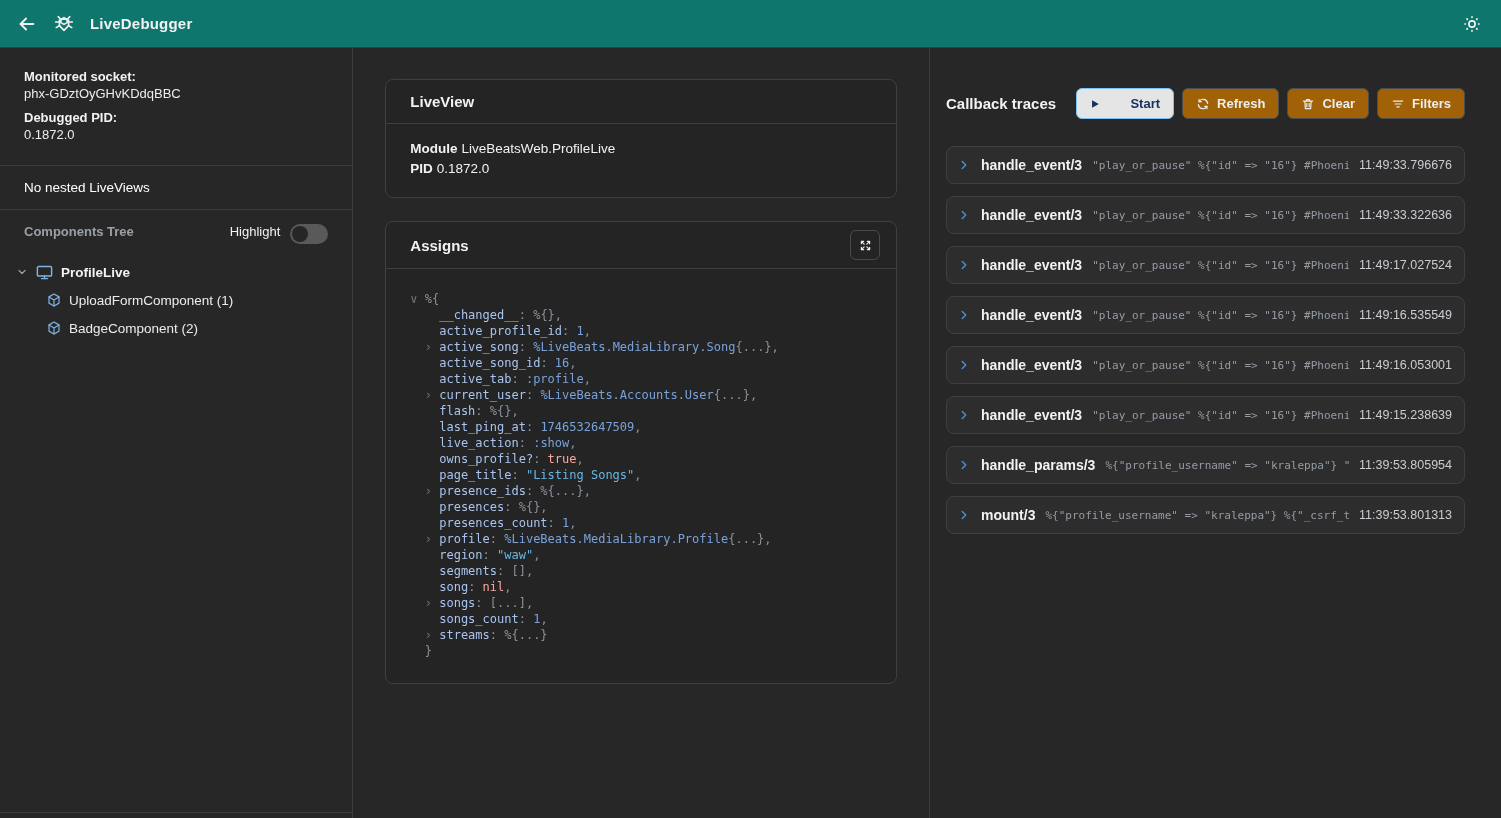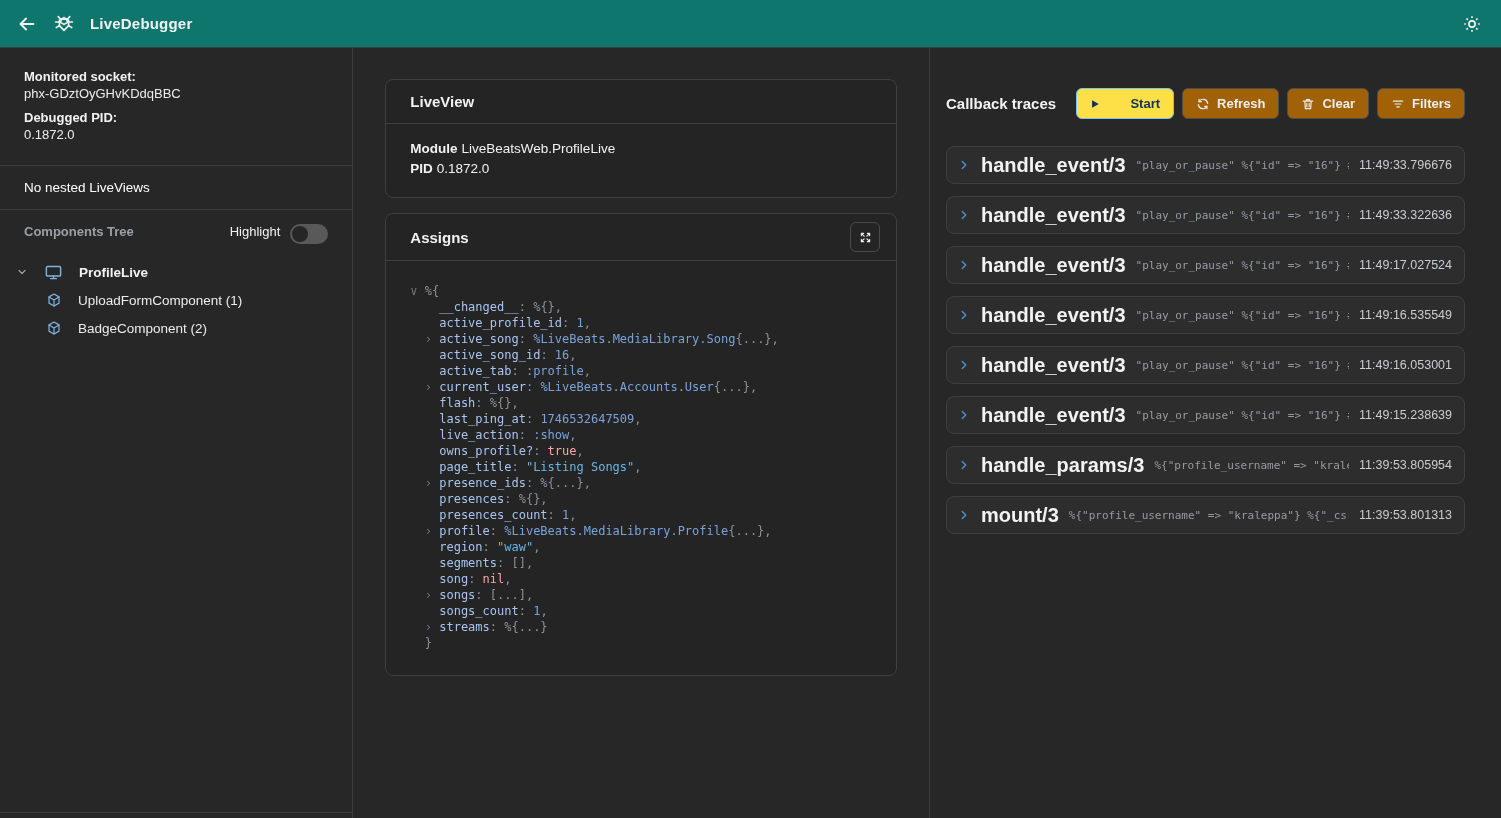--- a/index.html
+++ b/index.html
@@ -17,37 +17,37 @@
     padding:0 18px 0 16px; gap:14px;
     border-bottom:1px solid #3d3d3d; background:#0f766e;
   }
   .topbar .title { font-size:15px; font-weight:700; letter-spacing:.2px; }
   .icon-btn { display:flex; align-items:center; justify-content:center; cursor:pointer; background:none; border:none; }
   .spacer { flex:1; }
 
   
   .shell { display:flex; height:770px; }
   .sidebar { width:379px; border-right:1px solid #3d3d3d; display:flex; flex-direction:column; }
-  .main { width:613px; padding:31px 32px 0; display:flex; flex-direction:column; gap:15px; }
+  .main { width:613px; padding:31px 32px 0; display:flex; flex-direction:column; gap:23px; }
   .rightpane { width:572px; border-left:1px solid #3d3d3d; padding:40px 36px 0 16px; display:flex; flex-direction:column; }
 
   
   .side-sec { padding:20px 24px 22px; }
   .side-sec .lbl { font-weight:700; font-size:13px; line-height:17px; }
   .side-sec .val { font-size:13px; line-height:17px; color:#ededed; }
   .side-sec .grp + .grp { margin-top:7px; }
   .side-div { border-top:1px solid #3d3d3d; }
   .muted-row { padding:14px 24px; color:#ffffff; font-size:13.5px; }
   .tree-head { display:flex; align-items:flex-start; padding:14px 24px 6px; }
   .tree-head .caption { color:#9aa0a6; font-weight:700; font-size:13px; flex:1; }
   .tree-head .hl-label { font-size:13px; margin-right:10px; color:#f2f2f2; }
   .toggle { width:38px; height:20px; border-radius:10px; background:#595959; position:relative; cursor:pointer; flex:none; }
   .toggle .knob { position:absolute; left:2px; top:2px; width:16px; height:16px; border-radius:50%; background:#262626; }
   .tree { padding:8px 0 0 16px; }
-  .tree-row { display:flex; align-items:center; gap:16px; height:28px; cursor:pointer; }
+  .tree-row { display:flex; align-items:center; gap:7px; height:28px; cursor:pointer; }
   .tree-row.root .name { font-weight:700; font-size:13.5px; }
   .tree-row.child { padding-left:30px; }
   .tree-row.child .name { font-size:13.5px; color:#ececec; }
   .side-fill { flex:1; }
   .side-foot { border-top:1px solid #3d3d3d; height:6px; }
 
   
   .card { border:1px solid #3f3f3f; border-radius:8px; background:#242424; }
   .card-head { display:flex; align-items:center; justify-content:space-between; padding:13px 24px; border-bottom:1px solid #3f3f3f; }
   .card-head .card-title { font-size:15px; font-weight:700; }
@@ -66,25 +66,25 @@
   .to { color:#fca5a5; }
   .tc { color:#6e747c; }
 
   
   .traces-head { display:flex; align-items:center; }
   .traces-head .pane-title { font-size:15px; font-weight:700; flex:1; }
   .btn-row { display:flex; gap:8px; }
   .btn { display:flex; align-items:center; gap:7px; height:31px; padding:0 13px; border-radius:6px;
     font-family:"Liberation Sans", sans-serif; font-size:13px; font-weight:700; cursor:pointer;
     background:#a16207; border:1px solid #4d4d4d; color:#ededed; }
-  .btn.primary { background:#fde047; border:1px solid #7cc2f2; color:#13305e;gap:30px; }
+  .btn.primary { background:#e5e5e5; border:1px solid #7cc2f2; color:#13305e;gap:30px; }
   .trace-list { margin-top:27px; display:flex; flex-direction:column; gap:12px; }
   .trace-row { height:38px; border:1px solid #3f3f3f; border-radius:8px; background:#2d2d2d;
     display:flex; align-items:center; padding:0 12px 0 10px; gap:10px; cursor:pointer; }
-  .trace-row .fn { font-size:20px; font-weight:700; white-space:nowrap; }
+  .trace-row .fn { font-size:14px; font-weight:700; white-space:nowrap; }
   .trace-row .args { flex:1; font-family:"DejaVu Sans Mono", monospace; font-size:11px; color:#959ba5;
     white-space:nowrap; overflow:hidden; }
   .trace-row .time { font-size:12.5px; color:#c9ccd1; white-space:nowrap; }
   svg { display:block; }
 </style>
 </head>
 <body>
 
 <header class="topbar">
   <button class="icon-btn">

